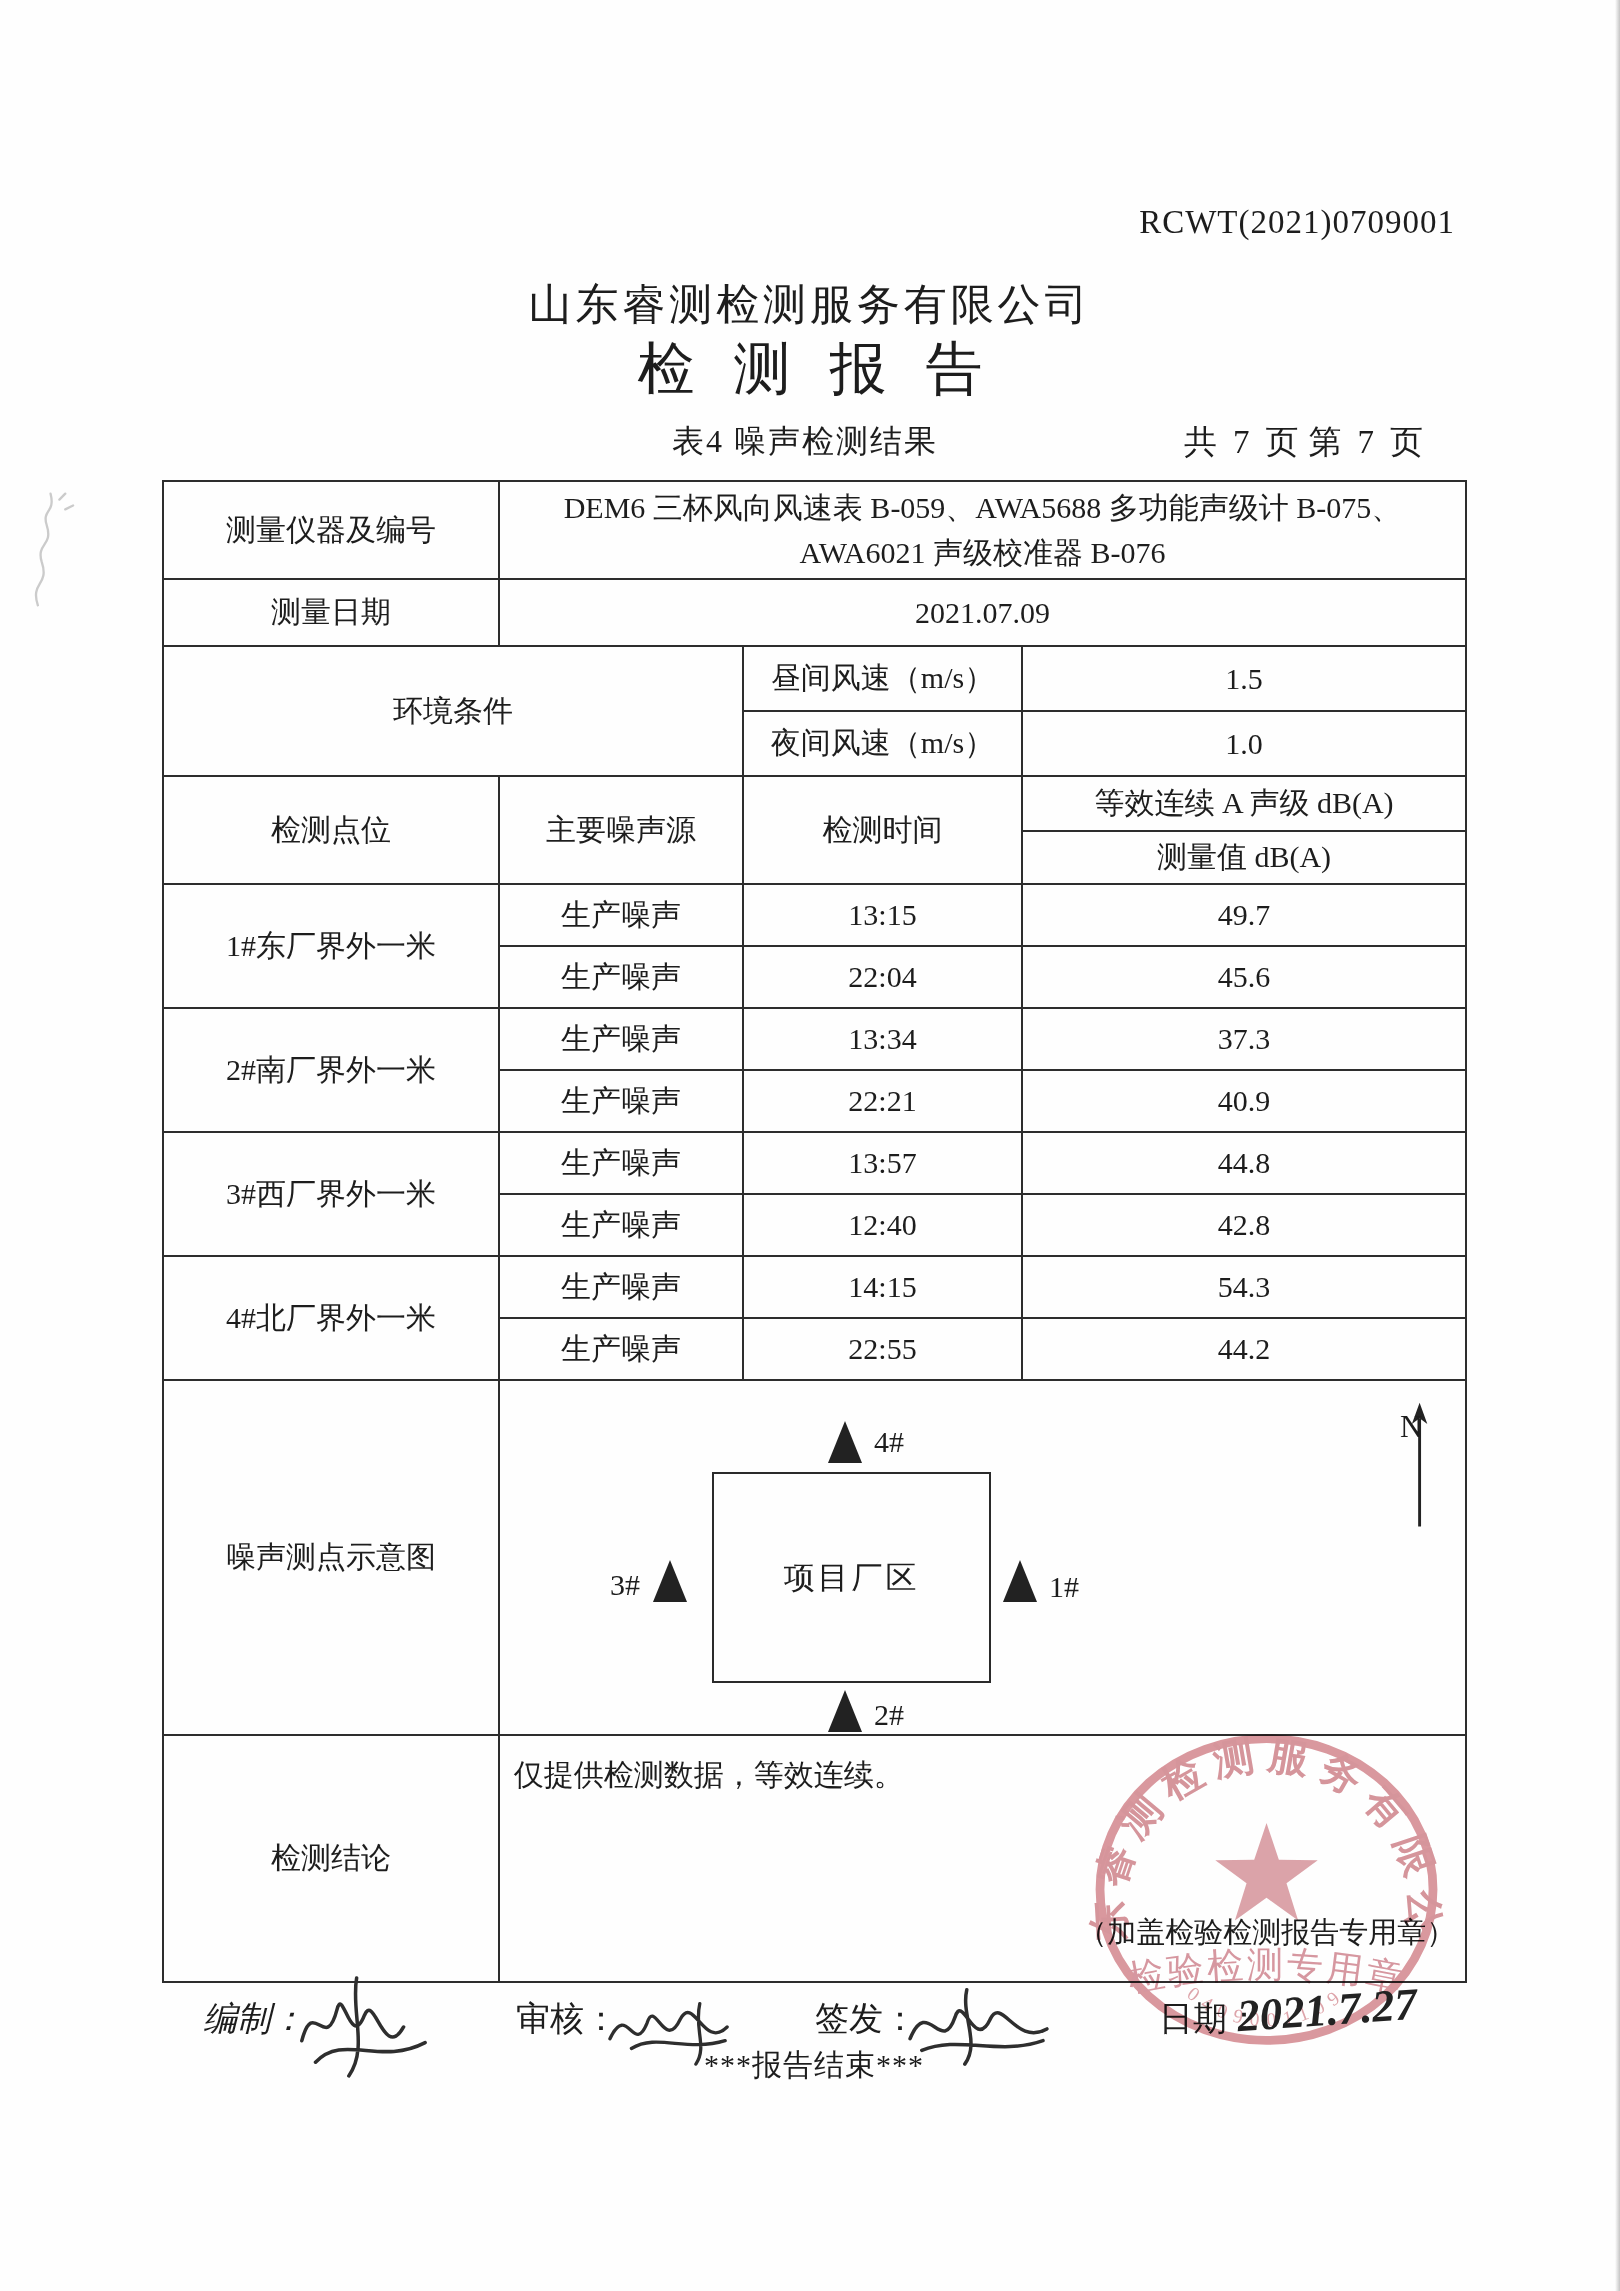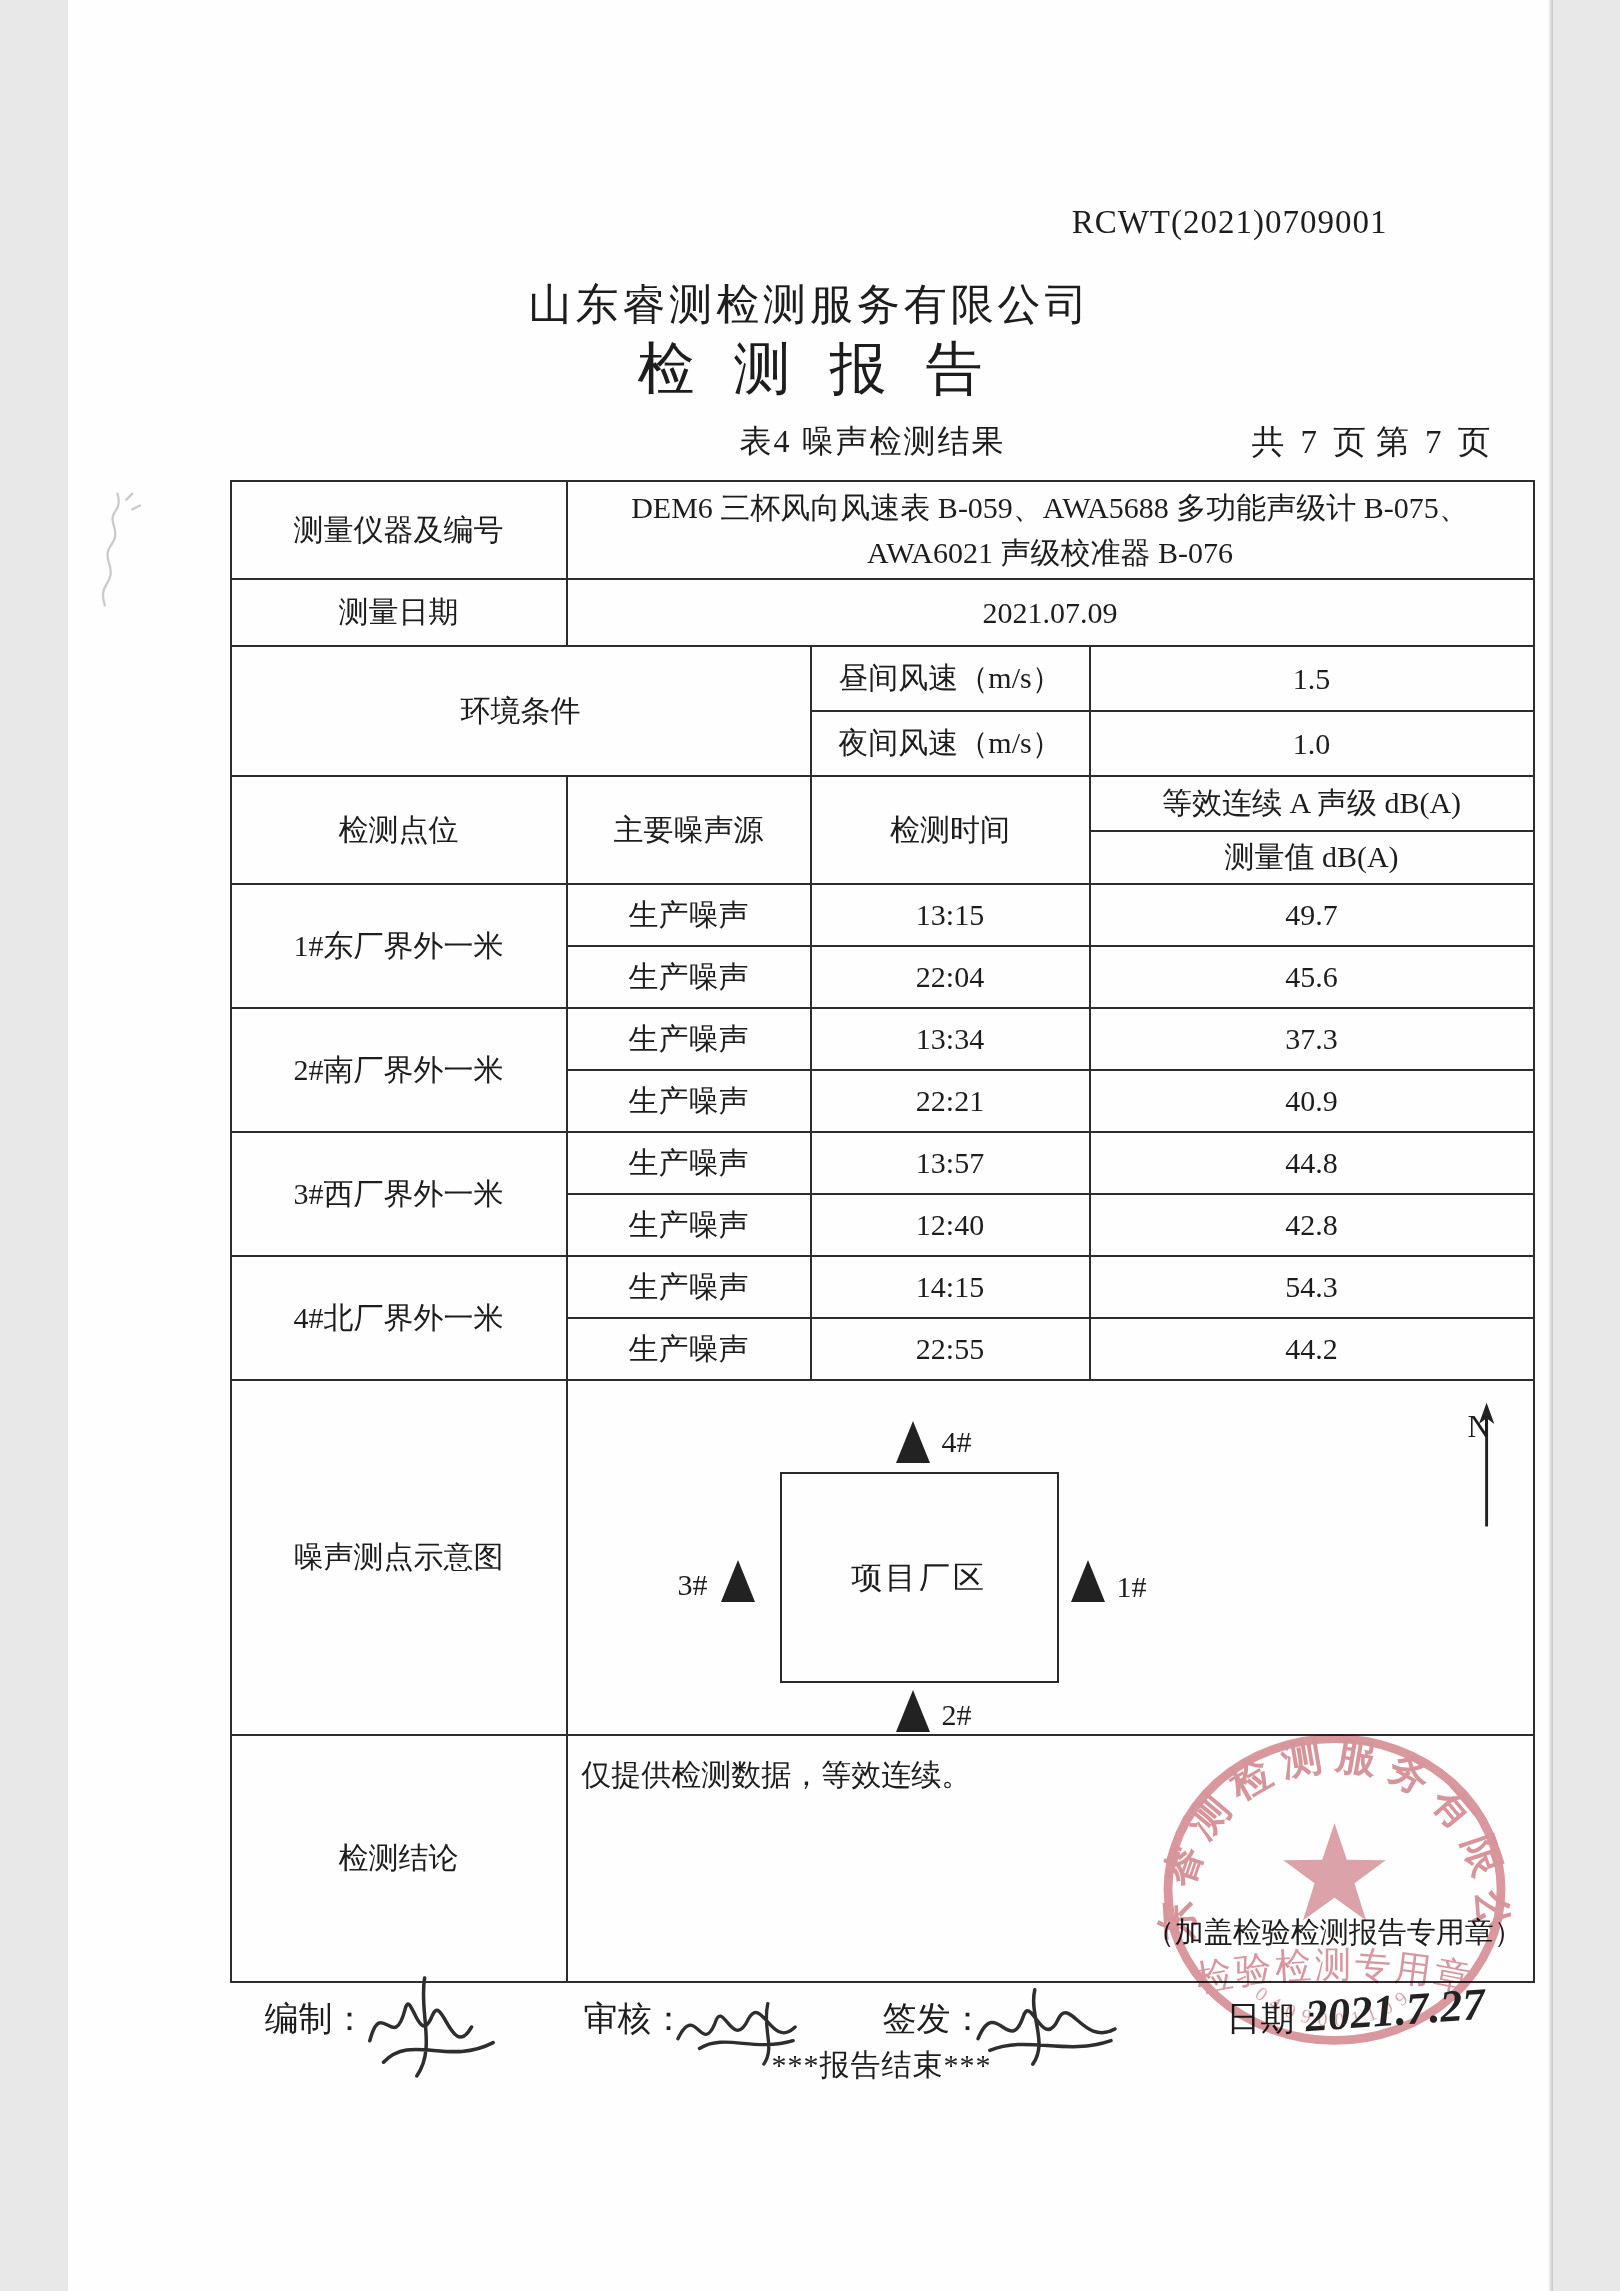--- a/index.html
+++ b/index.html
@@ -1,18 +1,18 @@
 <!DOCTYPE html>
 <html><head>
 <meta charset="utf-8">
 <style>
   html, body { margin: 0; padding: 0; background: #e8e8e8; }
   .page {
     position: relative;
-    width: 1485px; height: 2292px;
+    width: 1620px; height: 2292px;
     margin: 0 auto;
     background: #fefefe;
     overflow: hidden;
     font-family: "Liberation Serif", "DejaVu Serif", serif;
     color: #1d1d1d;
   }
   .page .right-edge {
     position: absolute; right: 0; top: 0; width: 4.9px; height: 100%;
     background: linear-gradient(to right, rgba(0,0,0,0), rgba(90,90,90,0.35));
   }
@@ -67,21 +67,21 @@
   .tri-label { position: absolute; font-size: 30px; }
   .north { position: absolute; left: 863px; top: 17.6px; width: 118px; height: 147px; }
   .north .n-label { position: absolute; left: 37px; top: 9.8px; font-size: 31px; }
   
   .concl-wrap { position: relative; width: 100%; height: 243px; }
   .concl-text { position: absolute; left: 13.7px; top: 17.6px; font-size: 30px; }
   .stamp-note { position: absolute; right: 9.8px; top: 176px; font-size: 29px; }
   
   .footer { position: absolute; left: 0; top: 1996px; width: 1620px; height: 59px; font-size: 34px; }
   .footer span.f-label { position: absolute; top: 0; }
-  .f-prepared { left: 197px; } .f-reviewed { left: 516px; }
+  .f-prepared { left: 203px; font-style: italic; } .f-reviewed { left: 516px; }
   .f-issued { left: 815px; }  .f-date { left: 1159px; }
   .sig { position: absolute; }
   .date-hand {
     position: absolute; left: 1237px; top: 1984px;
     font-size: 45px; font-style: italic; font-weight: 600;
     transform: rotate(-4deg); color: #222; z-index: 6;
     font-family: "Liberation Serif", serif;
   }
   .end-text {
     position: absolute; left: 162px; top: 2045px; width: 1304px;

